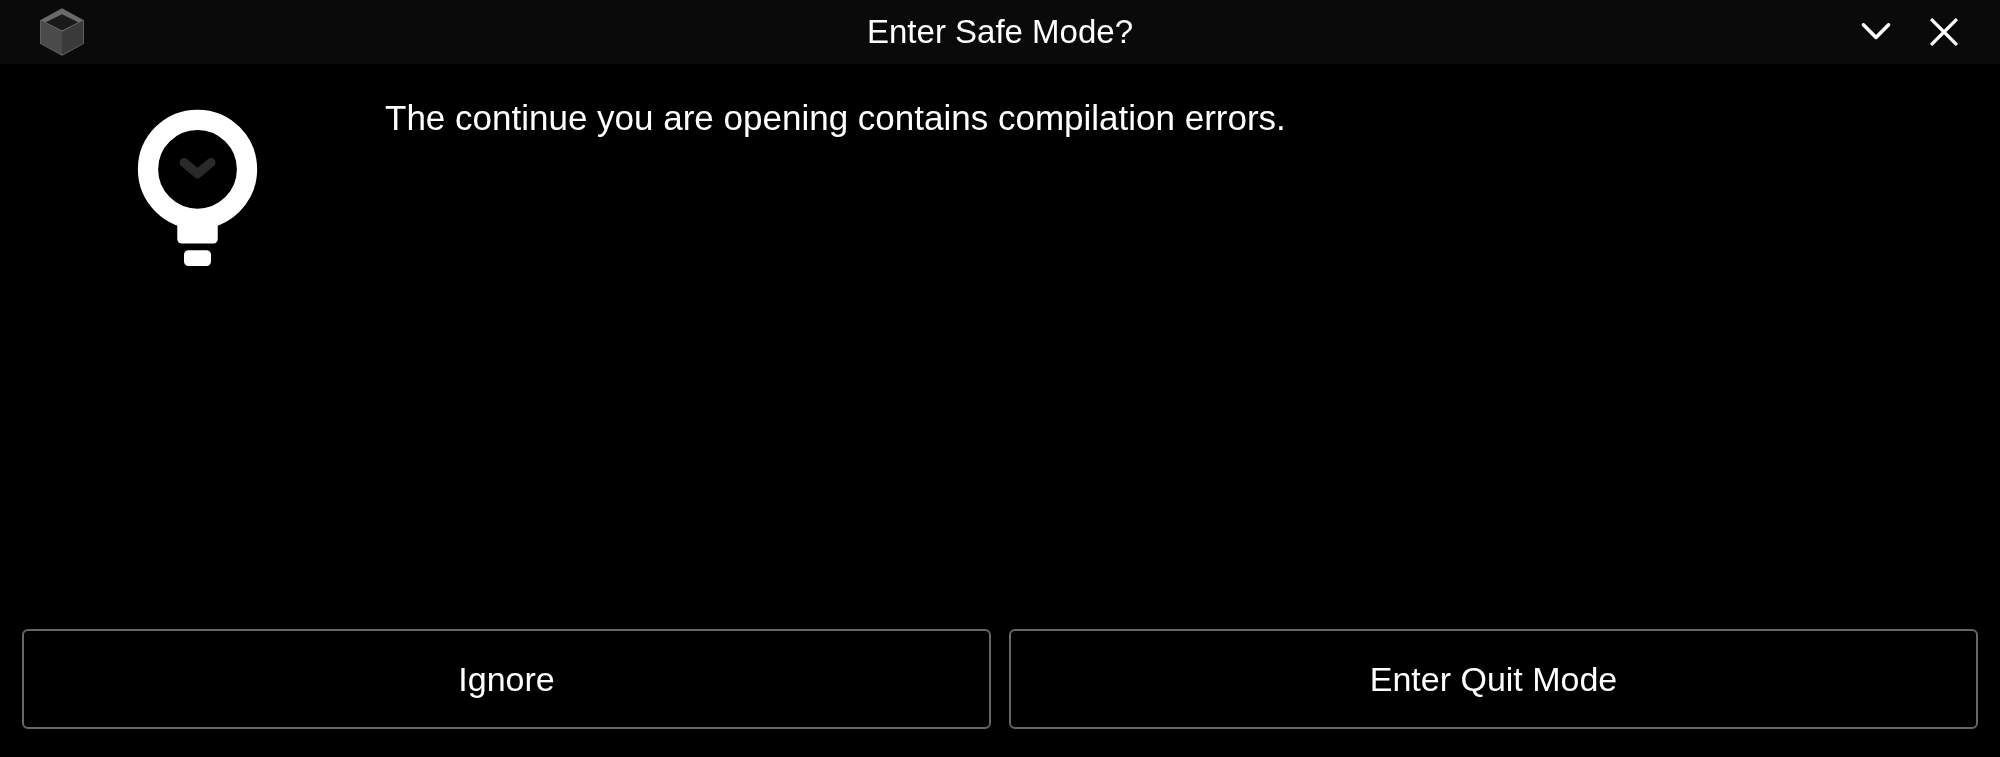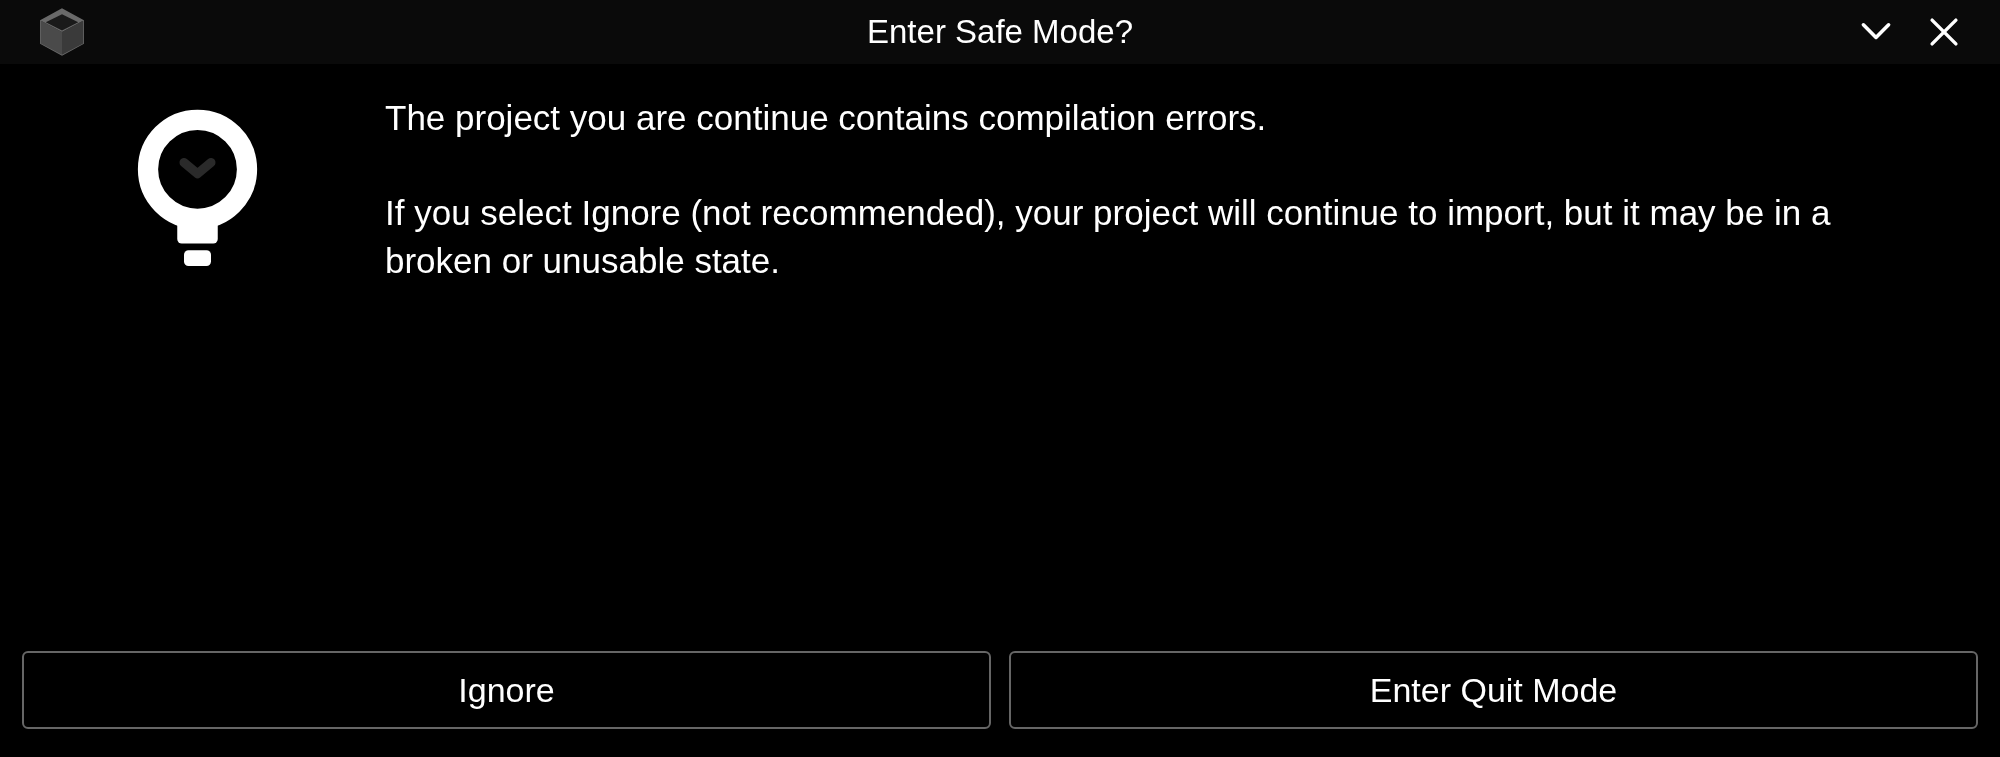--- a/index.html
+++ b/index.html
@@ -78,21 +78,21 @@
 
     
     .buttons {
       flex: 0 0 auto;
       display: flex;
       gap: 18px;
       padding: 18px 22px 28px 22px;
     }
     .btn {
       flex: 1 1 0;
-      height: 78px;
+      height: 100px;
       border: 2px solid #666;
       border-radius: 6px;
       background: #000;
       color: #fff;
       font-size: 34px;
       display: flex;
       align-items: center;
       justify-content: center;
       cursor: pointer;
       user-select: none;
@@ -136,22 +136,21 @@
 
         <polyline points="48,52 60,62 72,52" fill="none" stroke="#2a2a2a" stroke-width="8" stroke-linecap="round" stroke-linejoin="round"></polyline>
 
         <rect x="42" y="104" width="36" height="20" rx="4" fill="#ffffff"></rect>
 
         <rect x="48" y="130" width="24" height="14" rx="4" fill="#ffffff"></rect>
       </svg>
     </div>
   </div>
   <div class="text-col">
-    <div>The project you are continue contains compilation errors.</div>
-    <div>If you select Ignore (not recommended), your project will continue to import, but it may be in a broken or unusable state.</div>
+    <div>The continue you are opening contains compilation errors.</div>
   </div>
 </div>
 
 <div class="buttons">
   <div class="btn">
     <span>Ignore</span>
   </div>
   <div class="btn">
     <span>Enter Quit Mode</span>
   </div>

